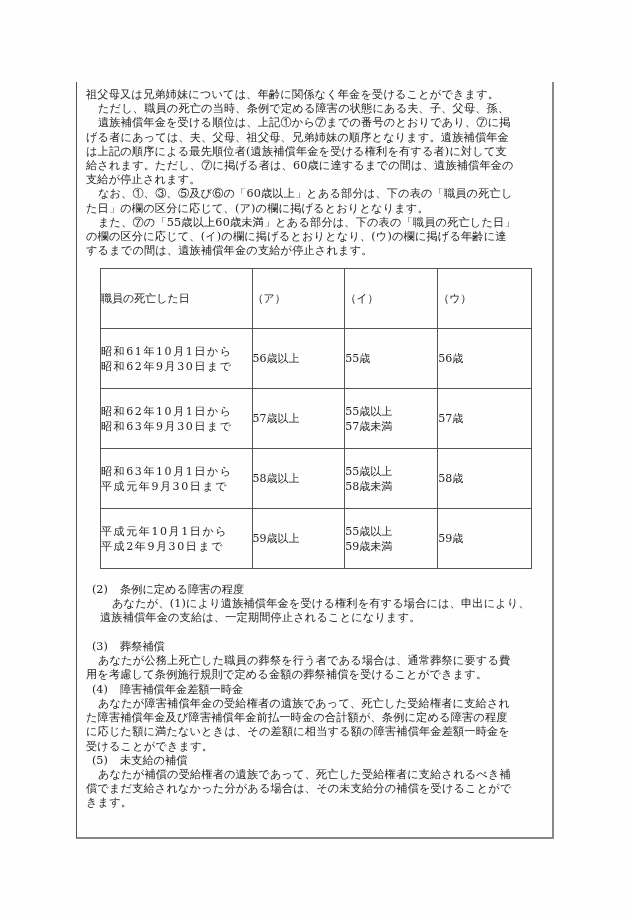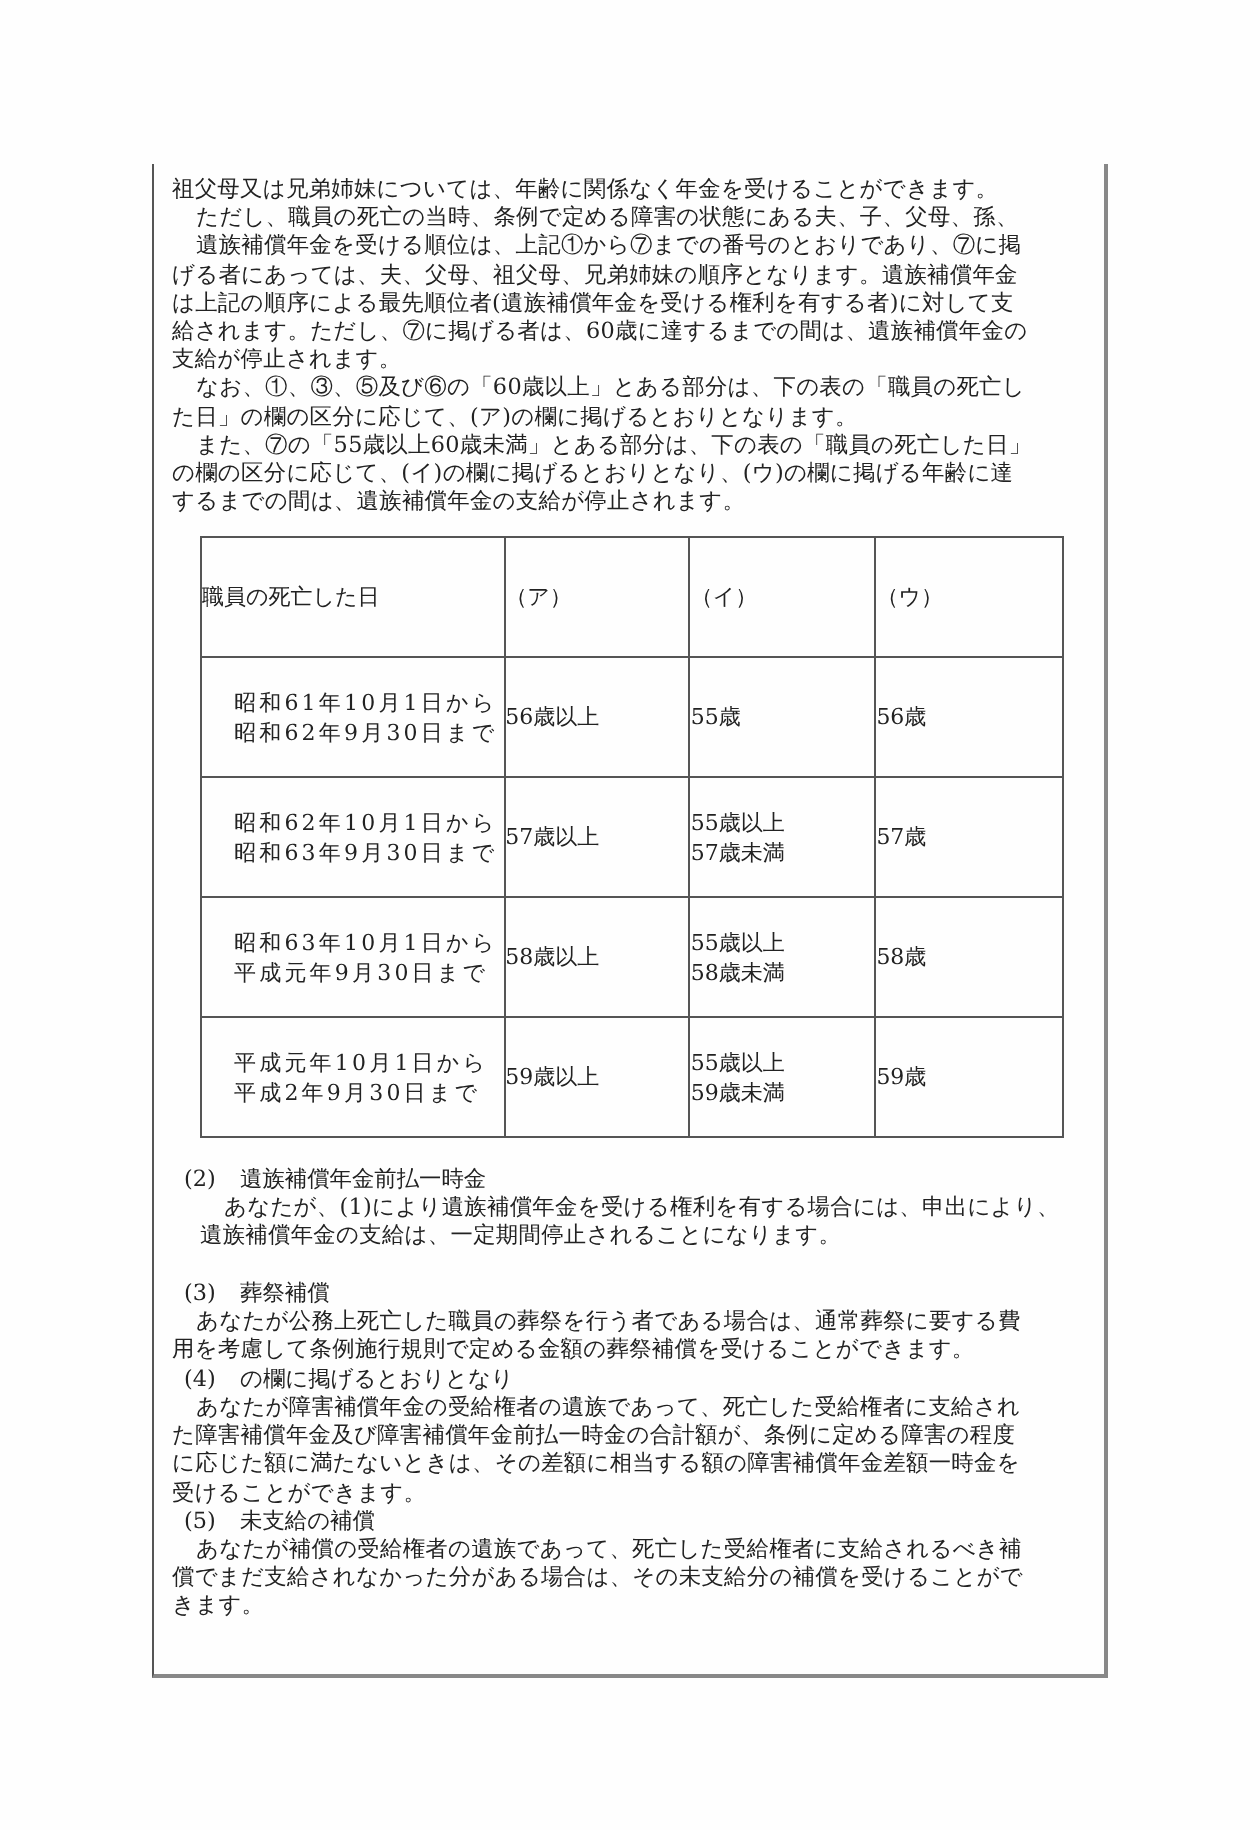--- a/index.html
+++ b/index.html
@@ -9,21 +9,21 @@
            border-left:1.5px solid #555; border-right:2px solid #888; border-bottom:2px solid #888;
            box-sizing:border-box; }
   .txt { position:absolute; left:86px; width:462px; font-size:11.2px; line-height:14.2px;
          letter-spacing:0.15px; white-space:nowrap; }
   .line { display:block; height:14.2px; }
   .indent { padding-left:12px; }
   table.t { position:absolute; left:100px; top:268px; width:432px; border-collapse:collapse;
             font-size:11px; }
   table.t td { border:1px solid #555; vertical-align:middle; padding:0;
                line-height:15px; }
-  table.t td.date { letter-spacing:1.6px;padding-left:16px; }
+  table.t td.date { letter-spacing:1.6px; }
   table.t tr.hdr td { height:59px; }
   table.t tr.r td { height:59px; }
   .head { position:absolute; left:92px; font-size:11.2px; line-height:14.2px; white-space:nowrap; }
   .head .num { display:inline-block; width:28px; }
 </style>
 </head>
 <body>
 
 <div class="frame"></div>
 
@@ -100,37 +100,37 @@
     <td>
           <div>55歳以上</div>
           <div>59歳未満</div>
         </td>
     <td>59歳</td>
   </tr>
 </tbody>
   </table>
 
 <div class="head" style="top:583px;">
-  <span class="num">(2)</span><span>遺族補償年金前払一時金</span>
+  <span class="num">(2)</span><span>条例に定める障害の程度</span>
 </div>
 <div class="txt" style="top:597px;margin-left:14px;">
   <span class="line indent">あなたが、(1)により遺族補償年金を受ける権利を有する場合には、申出により、</span>
   <span class="line">遺族補償年金の支給は、一定期間停止されることになります。</span>
 </div>
 
 <div class="head" style="top:640px;">
   <span class="num">(3)</span><span>葬祭補償</span>
 </div>
 <div class="txt" style="top:654px;">
   <span class="line indent">あなたが公務上死亡した職員の葬祭を行う者である場合は、通常葬祭に要する費</span>
   <span class="line">用を考慮して条例施行規則で定める金額の葬祭補償を受けることができます。</span>
 </div>
 
 <div class="head" style="top:683px;">
-  <span class="num">(4)</span><span>の欄に掲げるとおりとなり</span>
+  <span class="num">(4)</span><span>障害補償年金差額一時金</span>
 </div>
 <div class="txt" style="top:697px;">
   <span class="line indent">あなたが障害補償年金の受給権者の遺族であって、死亡した受給権者に支給され</span>
   <span class="line">た障害補償年金及び障害補償年金前払一時金の合計額が、条例に定める障害の程度</span>
   <span class="line">に応じた額に満たないときは、その差額に相当する額の障害補償年金差額一時金を</span>
   <span class="line">受けることができます。</span>
 </div>
 
 <div class="head" style="top:754px;">
   <span class="num">(5)</span><span>未支給の補償</span>

